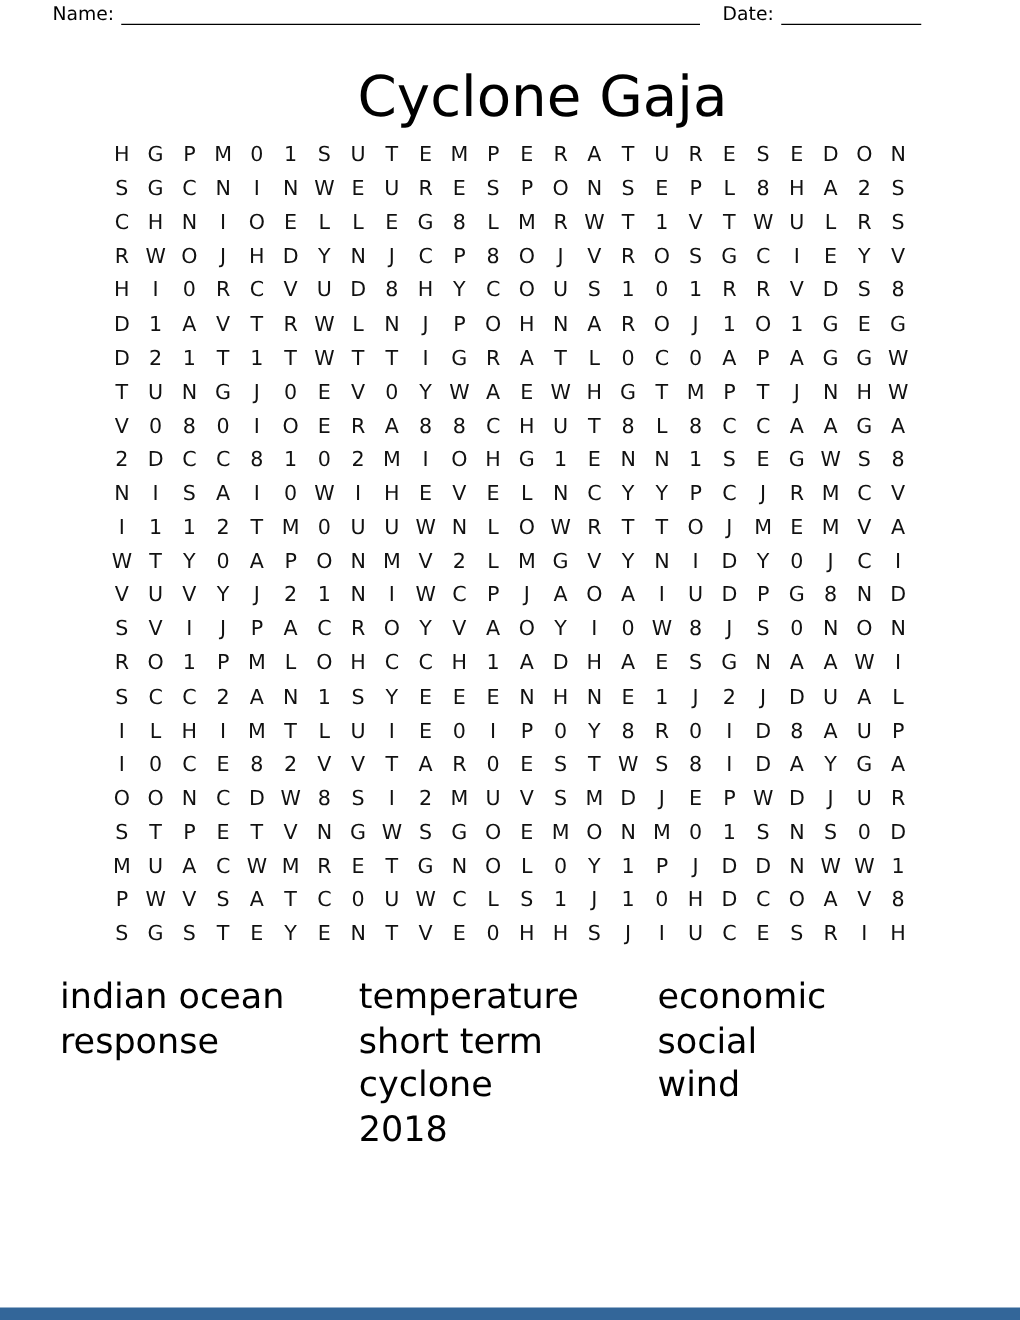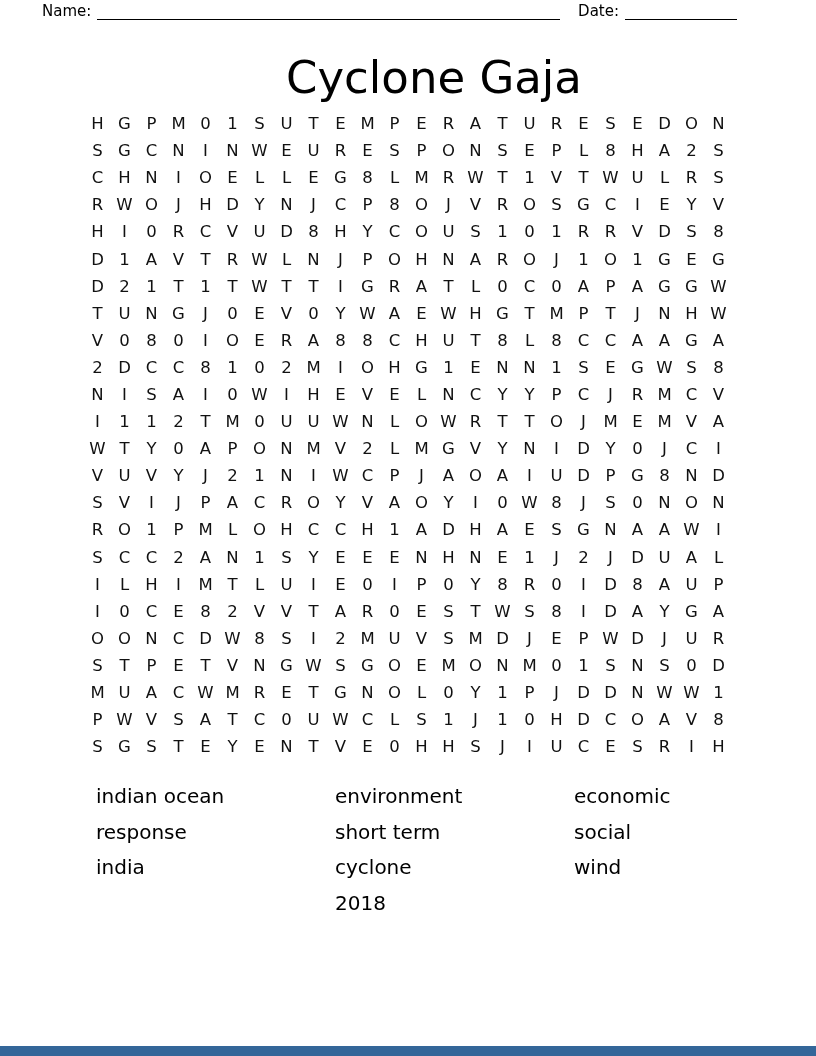--- a/index.html
+++ b/index.html
@@ -68,24 +68,23 @@
   
   .words {
     position: absolute;
     left: 48px;
     top: 779px;
     width: 720px;
     display: grid;
     grid-template-columns: 239px 239px 242px;
   }
   .words .word {
-    font-size: 20px;
+    font-size: 28px;
     line-height: 35.6px;
     white-space: nowrap;
-    margin-left: 48px;
   }
   
   .footer-bar {
     position: absolute;
     left: 0;
     bottom: 0;
     width: 100%;
     height: 10px;
   }
 </style>
@@ -679,24 +678,23 @@
       <span class="cell">S</span>
       <span class="cell">R</span>
       <span class="cell">I</span>
       <span class="cell">H</span>
     </div>
 
   <div class="words" id="words">
       <div>
         <div class="word">indian ocean</div>
         <div class="word">response</div>
-        <div class="word">india</div>
       </div>
       <div>
-        <div class="word">environment</div>
+        <div class="word">temperature</div>
         <div class="word">short term</div>
         <div class="word">cyclone</div>
         <div class="word">2018</div>
       </div>
       <div>
         <div class="word">economic</div>
         <div class="word">social</div>
         <div class="word">wind</div>
       </div>
     </div>

